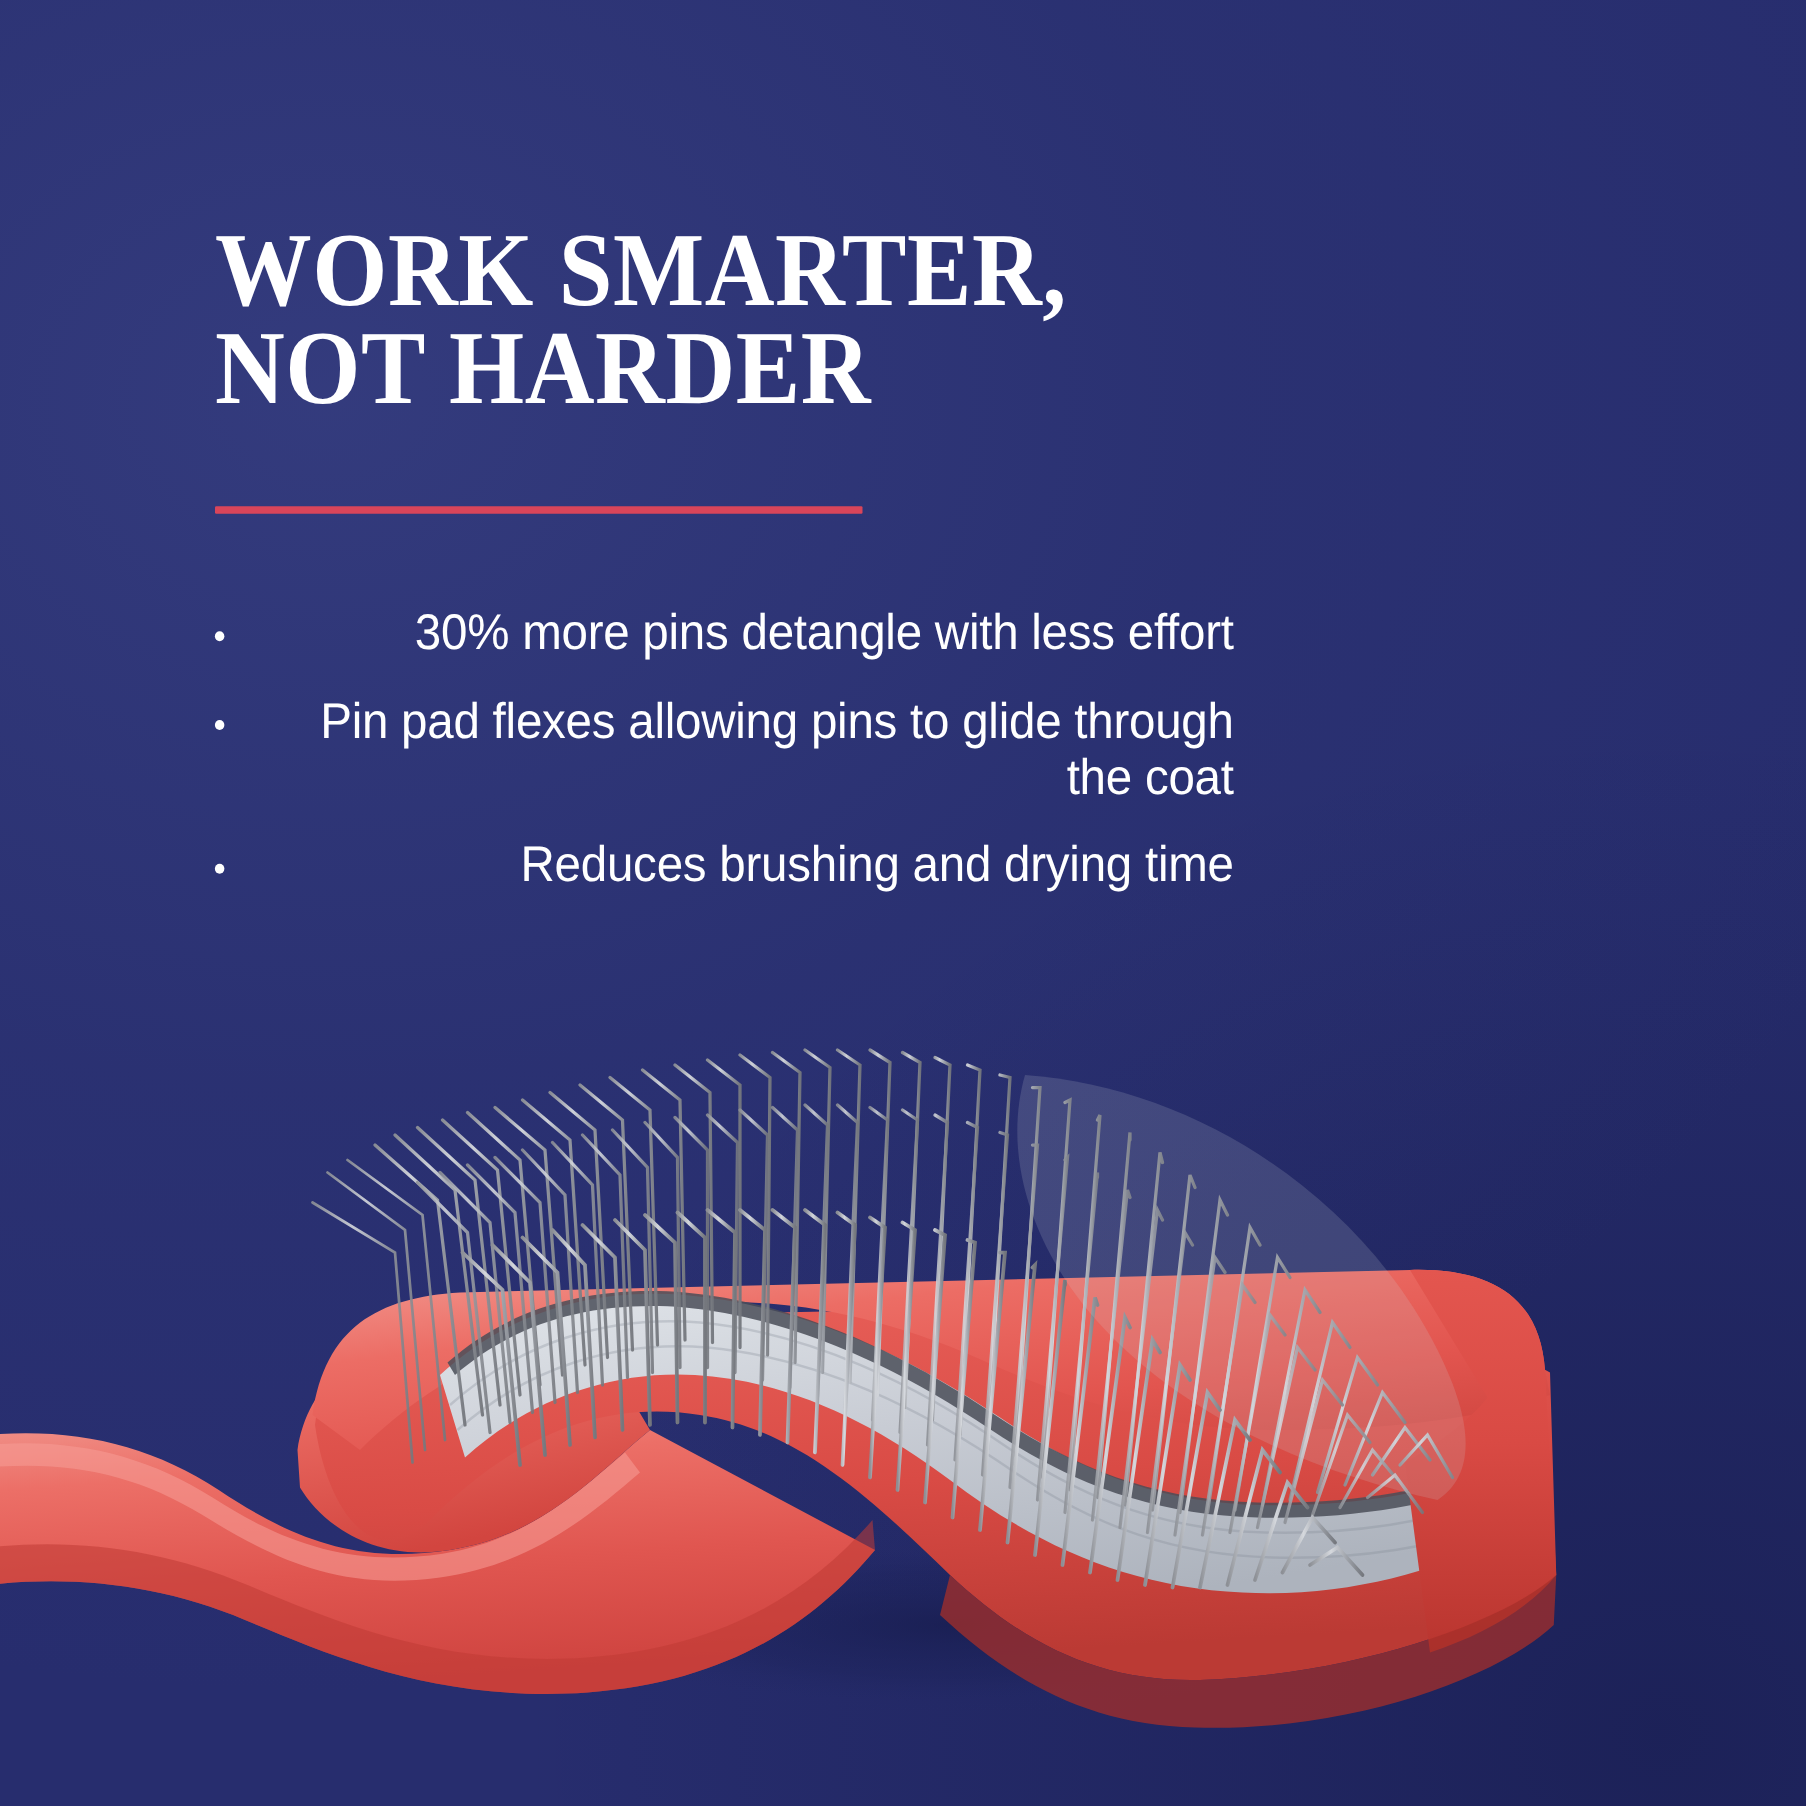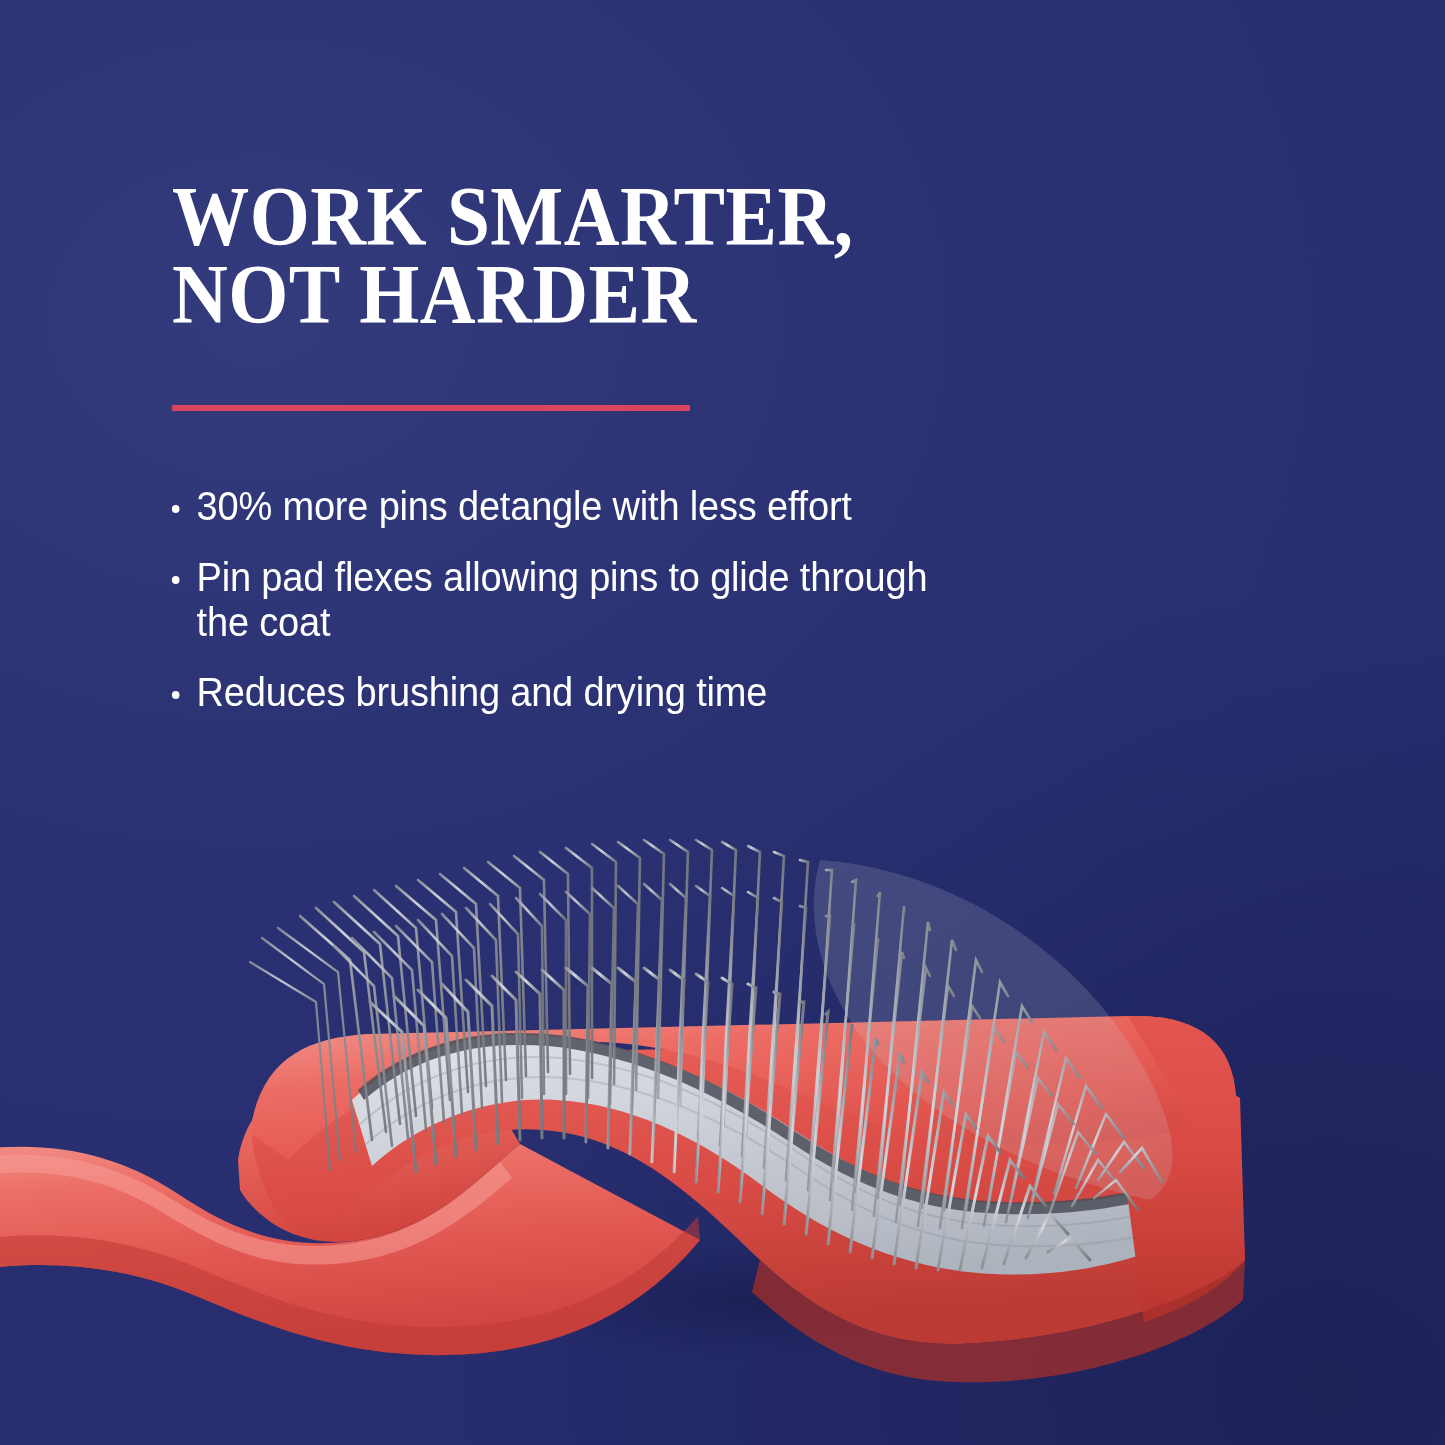--- a/index.html
+++ b/index.html
@@ -63,20 +63,21 @@
 
   #bullets {
     position: absolute;
     left: 170px;
     top: 484px;
     width: 860px;
     list-style: none;
     margin: 0;
     padding: 0;
     color: #ffffff;
+    text-align: right;
   }
   #bullets li {
     position: relative;
     padding-left: 28px;
     margin-bottom: 26px;
     font-size: 40px;
     line-height: 1.12;
     font-weight: 400;
     letter-spacing: -0.2px;
     transform: scaleX(0.95);

